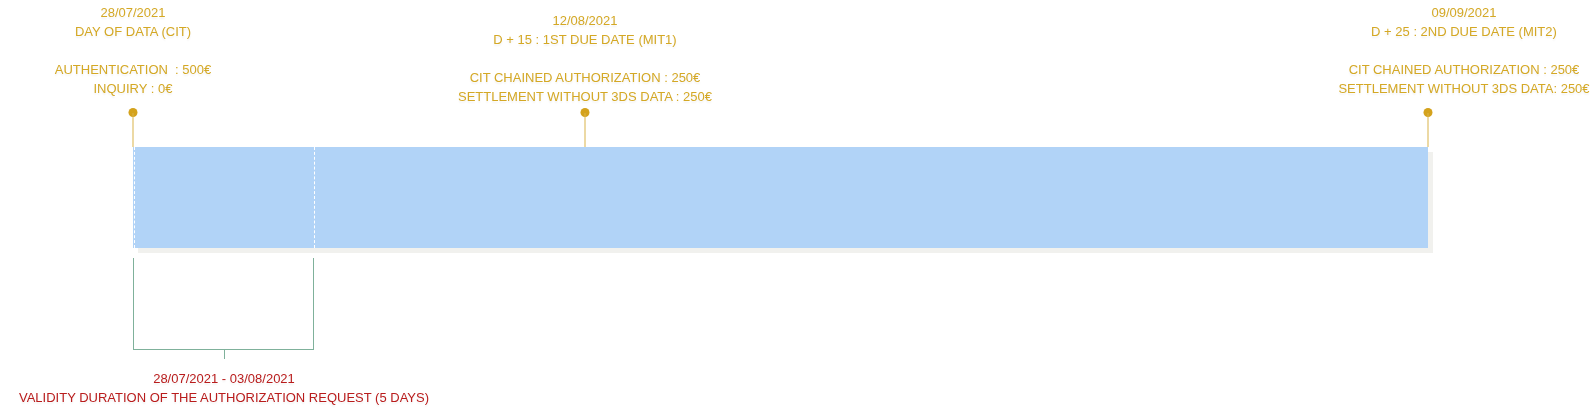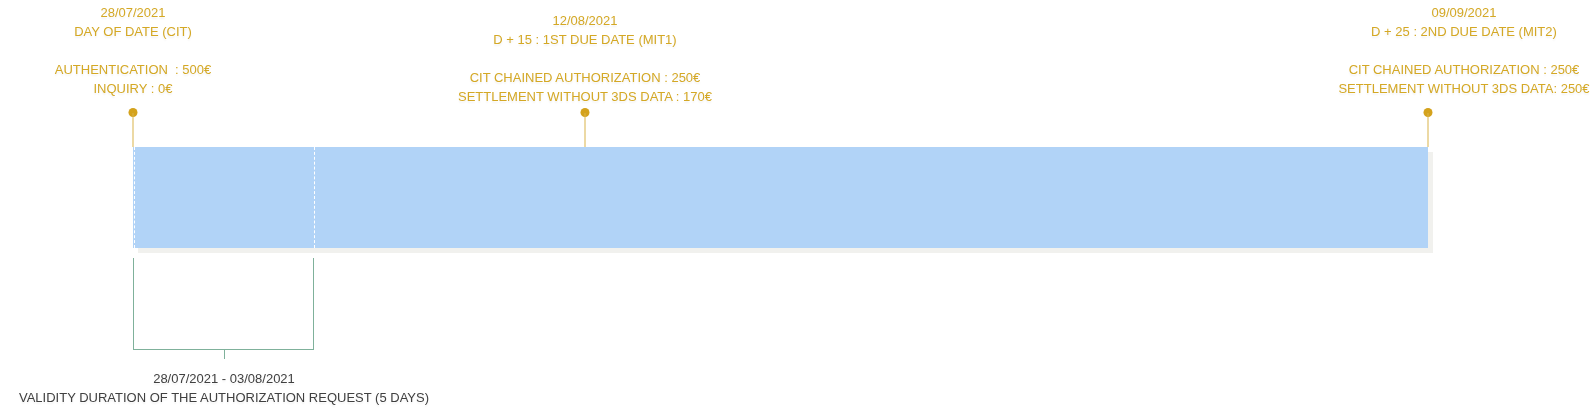--- a/index.html
+++ b/index.html
@@ -2,53 +2,53 @@
 <html><head>
 <meta charset="utf-8">
 <style>
   html, body { margin: 0; padding: 0; background: #ffffff; }
   body { width: 1590px; height: 415px; position: relative; overflow: hidden;
          font-family: "Liberation Sans", sans-serif; }
   .label { position: absolute; text-align: center; font-weight: normal; font-size: 13px;
            line-height: 19px; white-space: nowrap; transform: translateX(-50%);
            text-shadow: 0 2px 2px rgba(0,0,0,0.06); }
   .gold { color: #D4A825; }
-  .green { color: #404040; }
+  .green { color: #b91c1c; }
   .gap { height: 19px; }
   .dot { position: absolute; width: 9px; height: 9px; border-radius: 50%; background: #D4A21C;
          transform: translateX(-50%); }
   .stem { position: absolute; width: 1px; background: #D9B34A; transform: translateX(-50%); }
   .bar { position: absolute; left: 133px; top: 147px; width: 1295px; height: 101px;
          background: #B1D3F7; box-shadow: 5px 5px 0 #F1F1EE; }
   .dash { position: absolute; top: 147px; height: 101px; width: 0;
           border-left: 1px dashed #ffffff; }
   .bracket { position: absolute; left: 133px; top: 258px; width: 181px; height: 92px;
              border-left: 1px solid #7FB19B; border-right: 1px solid #7FB19B;
              border-bottom: 1px solid #7FB19B; box-sizing: border-box; }
   .bracket-tick { position: absolute; left: 224px; top: 350px; width: 1px; height: 9px; background: #7FB19B; }
 </style>
 </head>
 <body>
 
 <div class="label gold" style="left:133px; top:3px;">
   <div>28/07/2021</div>
-  <div>DAY OF DATE (CIT)</div>
+  <div>DAY OF DATA (CIT)</div>
   <div class="gap"></div>
   <div style="white-space:pre;">AUTHENTICATION  : 500€</div>
   <div>INQUIRY : 0€</div>
 </div>
 <div class="dot" style="left:133px; top:108px;"></div>
 <div class="stem" style="left:133px; top:113px; height:34px;"></div>
 
 <div class="label gold" style="left:585px; top:11px;">
   <div>12/08/2021</div>
   <div>D + 15 : 1ST DUE DATE (MIT1)</div>
   <div class="gap"></div>
   <div>CIT CHAINED AUTHORIZATION : 250€</div>
-  <div>SETTLEMENT WITHOUT 3DS DATA : 170€</div>
+  <div>SETTLEMENT WITHOUT 3DS DATA : 250€</div>
 </div>
 <div class="dot" style="left:585px; top:108px;"></div>
 <div class="stem" style="left:585px; top:113px; height:34px;"></div>
 
 <div class="label gold" style="left:1428px; top:3px;margin-left:36px;">
   <div>09/09/2021</div>
   <div>D + 25 : 2ND DUE DATE (MIT2)</div>
   <div class="gap"></div>
   <div>CIT CHAINED AUTHORIZATION : 250€</div>
   <div>SETTLEMENT WITHOUT 3DS DATA: 250€</div>

